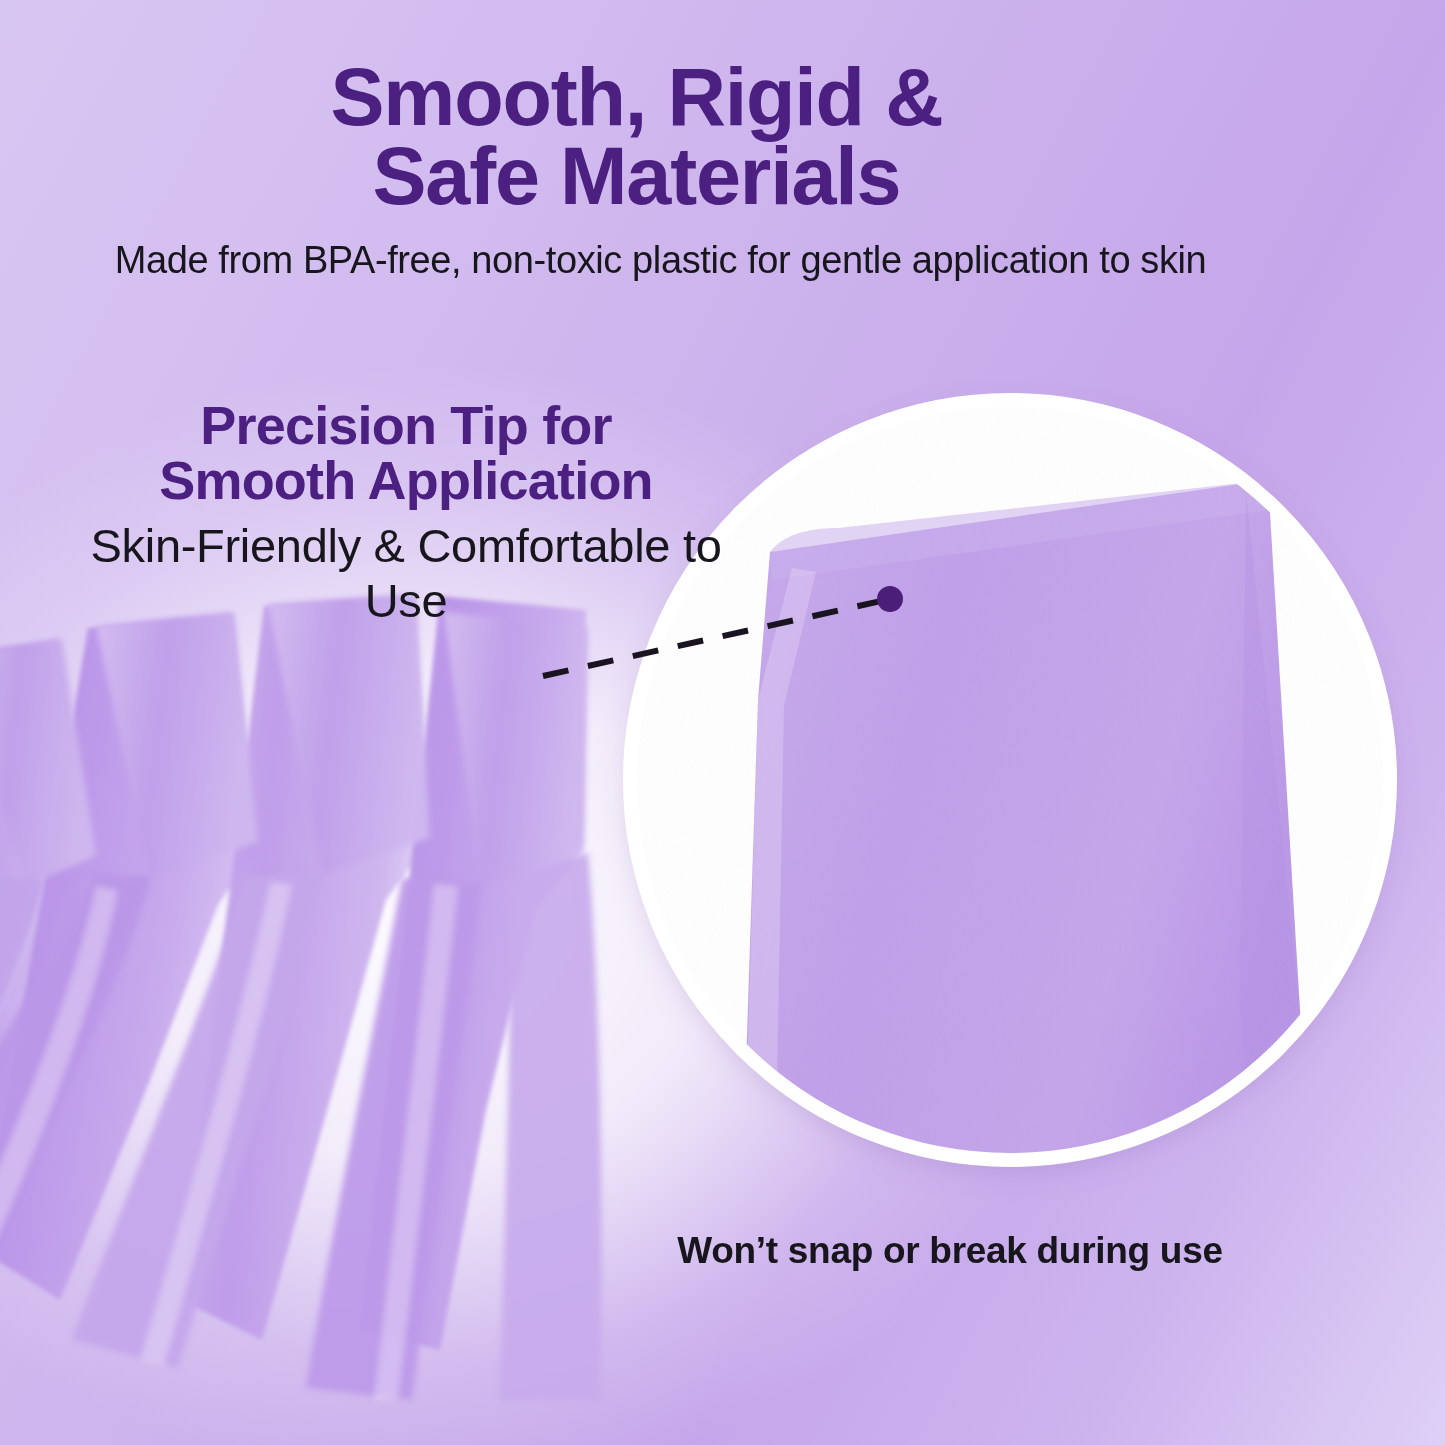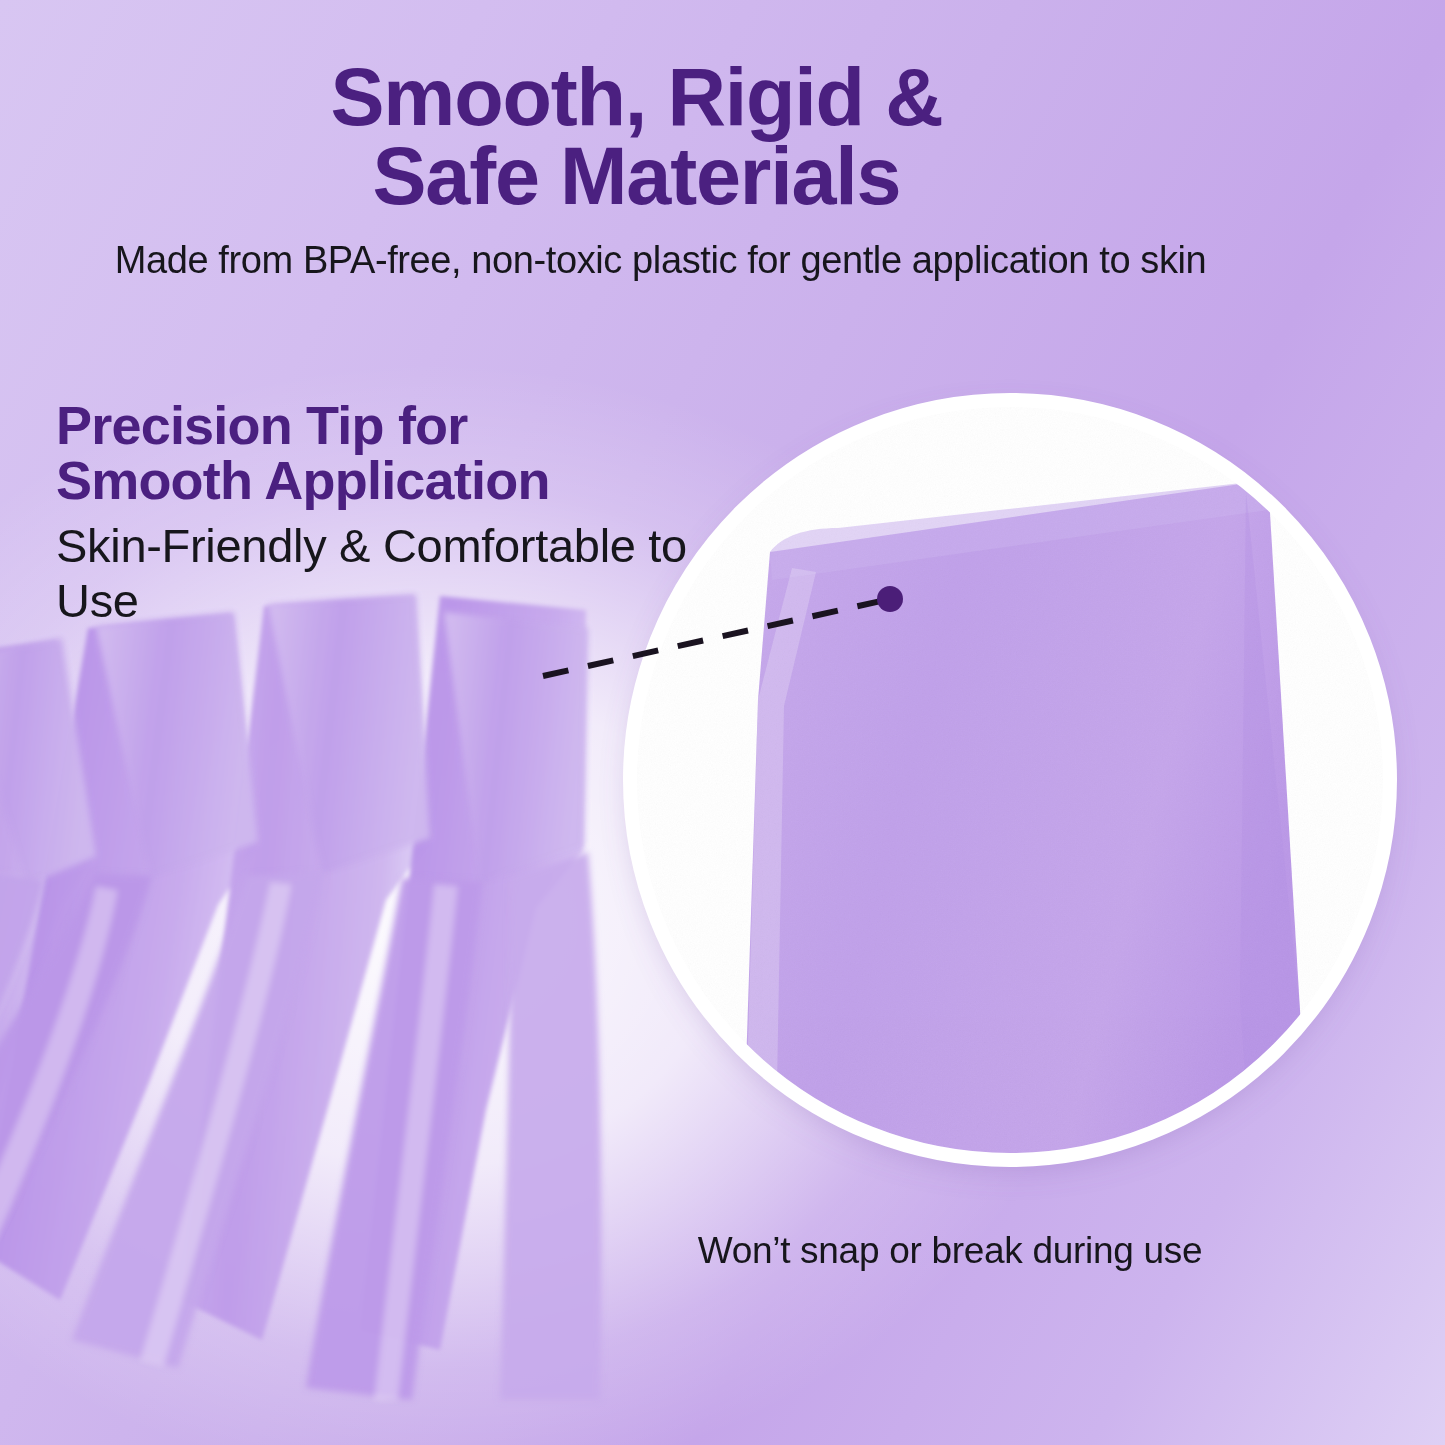--- a/index.html
+++ b/index.html
@@ -43,21 +43,21 @@
     margin: 22px 0 0 0;
     padding-left: 48px;
   }
 
   
   .left-block {
     position: absolute;
     top: 398px;
     left: 56px;
     width: 700px;
-    text-align: left;
+    text-align: center;
   }
   .left-title {
     color: #4b2080;
     font-size: 54px;
     font-weight: 700;
     line-height: 1.02;
     letter-spacing: -0.8px;
     margin: 0;
     white-space: pre-line;
   }
@@ -81,21 +81,21 @@
     color: #4b2080;
     font-size: 62px;
     font-weight: 700;
     line-height: 1.0;
     letter-spacing: -0.9px;
     margin: 0;
   }
   .bottom-sub {
     color: #17161c;
     font-size: 37px;
-    font-weight: 400;
+    font-weight: 700;
     letter-spacing: -0.3px;
     margin: 12px 0 12px 0;
   }
 
   
   .layer {
     position: absolute;
     top: 0;
     left: 0;
     width: 1445px;

